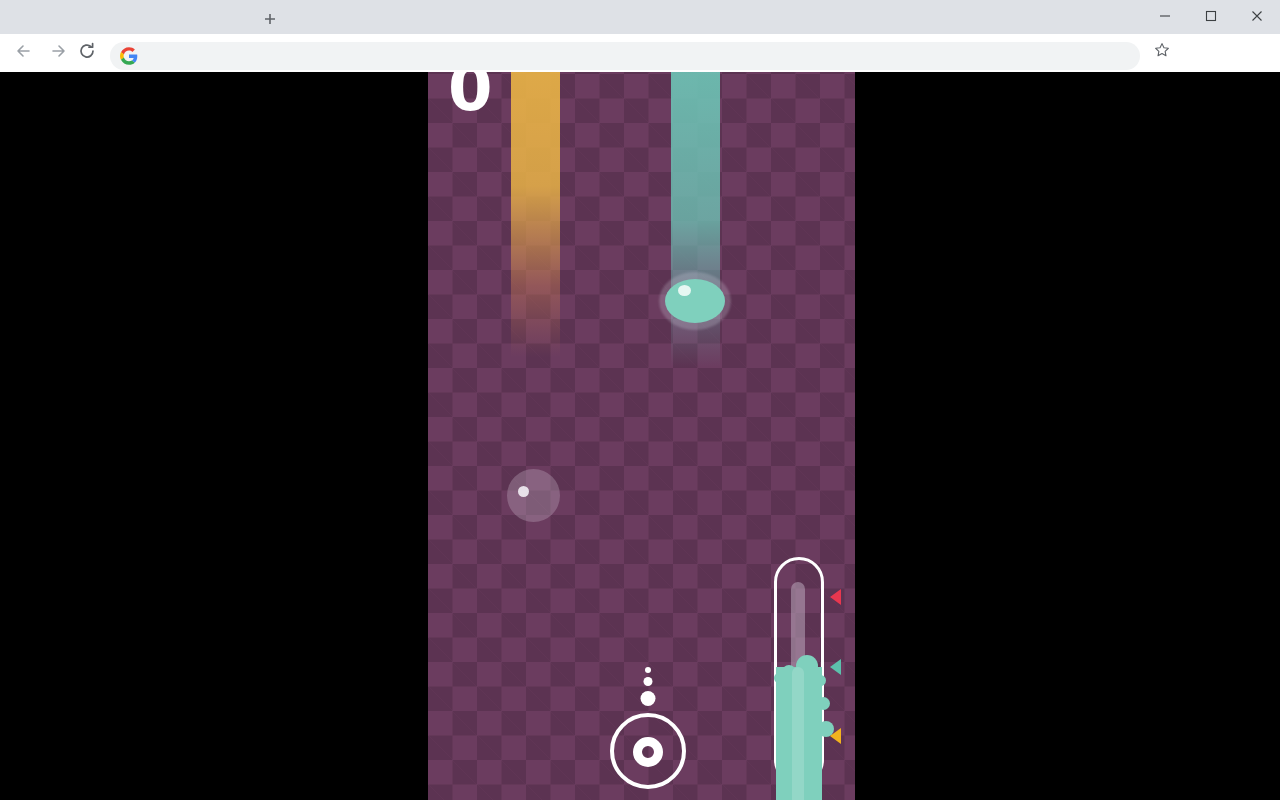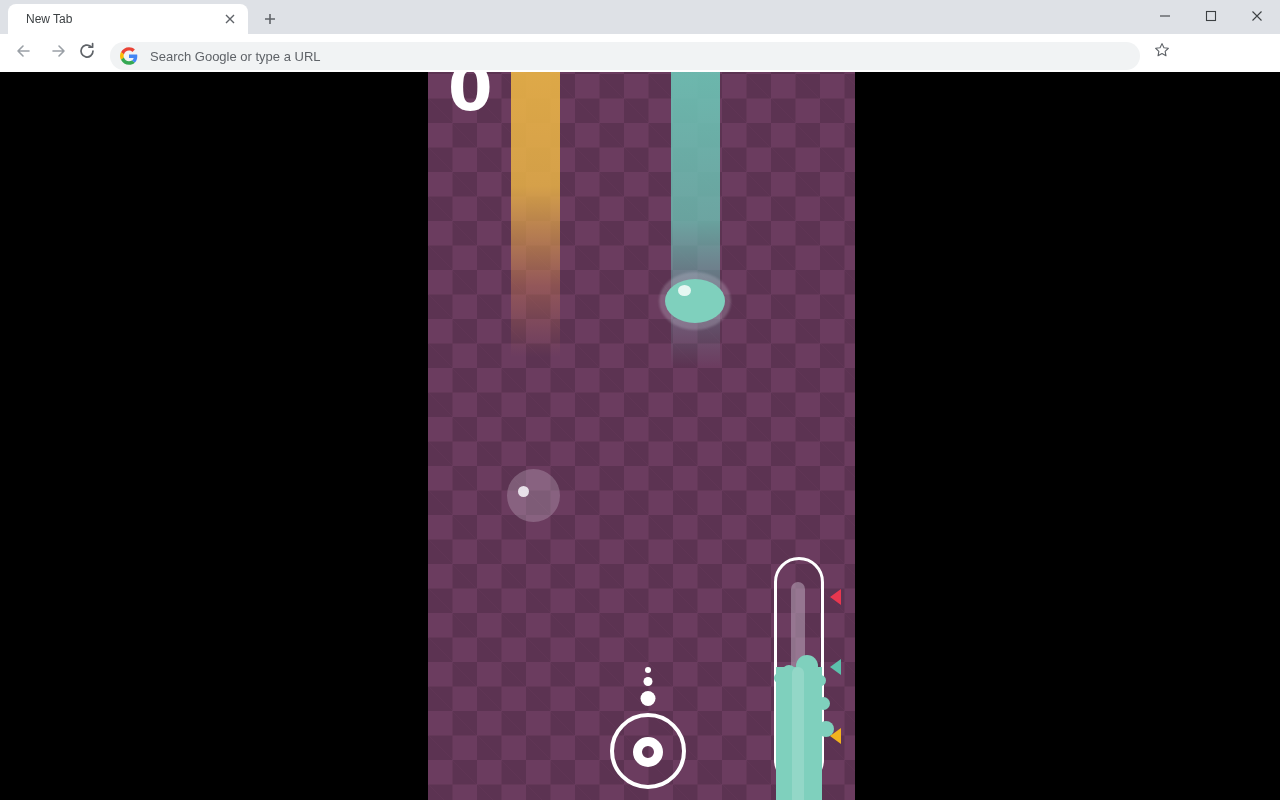--- a/index.html
+++ b/index.html
@@ -184,28 +184,20 @@
   .marker-teal   { left:402px; top:587px; border-top:8px solid transparent; border-bottom:8px solid transparent; border-right:11px solid #5cc0ac; }
   .marker-yellow { left:402px; top:656px; border-top:8px solid transparent; border-bottom:8px solid transparent; border-right:11px solid #f2b31e; }
 </style>
 </head>
 <body>
 
 <div class="browser">
 
   <div class="tabstrip">
 
-    <div class="tab">
-      <span class="tab-title">New Tab</span>
-      <span class="tab-close">
-        <svg width="16" height="16" viewBox="0 0 16 16">
-            <path d="M4 4 L12 12 M12 4 L4 12" stroke="#5f6368" stroke-width="1.4" fill="none"></path>
-          </svg>
-      </span>
-    </div>
 
     <div class="new-tab">
       <span>
         <svg width="16" height="16" viewBox="0 0 16 16">
             <path d="M8 3 L8 13 M3 8 L13 8" stroke="#5f6368" stroke-width="1.6" fill="none"></path>
           </svg>
       </span>
     </div>
 
     <div class="wincontrols">
@@ -262,21 +254,20 @@
 
     <div class="omnibox">
       <span class="omni-icon">
         <svg width="18" height="18" viewBox="0 0 48 48">
           <path fill="#EA4335" d="M24 9.5c3.5 0 6.6 1.2 9 3.6l6.7-6.7C35.6 2.6 30.2 .5 24 .5 14.6.5 6.5 5.9 2.6 13.8l7.8 6.1C12.3 14 17.6 9.5 24 9.5z"></path>
           <path fill="#4285F4" d="M46.1 24.6c0-1.6-.1-3.1-.4-4.6H24v9.1h12.4c-.5 2.9-2.2 5.3-4.6 7l7.5 5.8c4.4-4.1 6.8-10.1 6.8-17.3z"></path>
           <path fill="#FBBC05" d="M10.4 28.6c-.5-1.4-.8-2.9-.8-4.6s.3-3.2.8-4.6l-7.8-6.1C.9 16.4 0 20.1 0 24s.9 7.6 2.6 10.7l7.8-6.1z"></path>
           <path fill="#34A853" d="M24 47.5c6.2 0 11.5-2.1 15.3-5.6l-7.5-5.8c-2.1 1.4-4.8 2.2-7.8 2.2-6.4 0-11.7-4.5-13.6-10.4l-7.8 6.1C6.5 42.1 14.6 47.5 24 47.5z"></path>
         </svg>
       </span>
-      <input class="omni-input" value="" placeholder="Search Google or type a URL" style="">
     </div>
 
     <div id="bookmark-star">
       <span>
         <svg width="18" height="18" viewBox="0 0 24 24">
           <path d="M12 3.5 L14.6 9 L20.5 9.7 L16.2 13.8 L17.3 19.7 L12 16.8 L6.7 19.7 L7.8 13.8 L3.5 9.7 L9.4 9 Z" stroke="#5f6368" stroke-width="1.5" fill="none" stroke-linejoin="round"></path>
         </svg>
       </span>
     </div>
 

